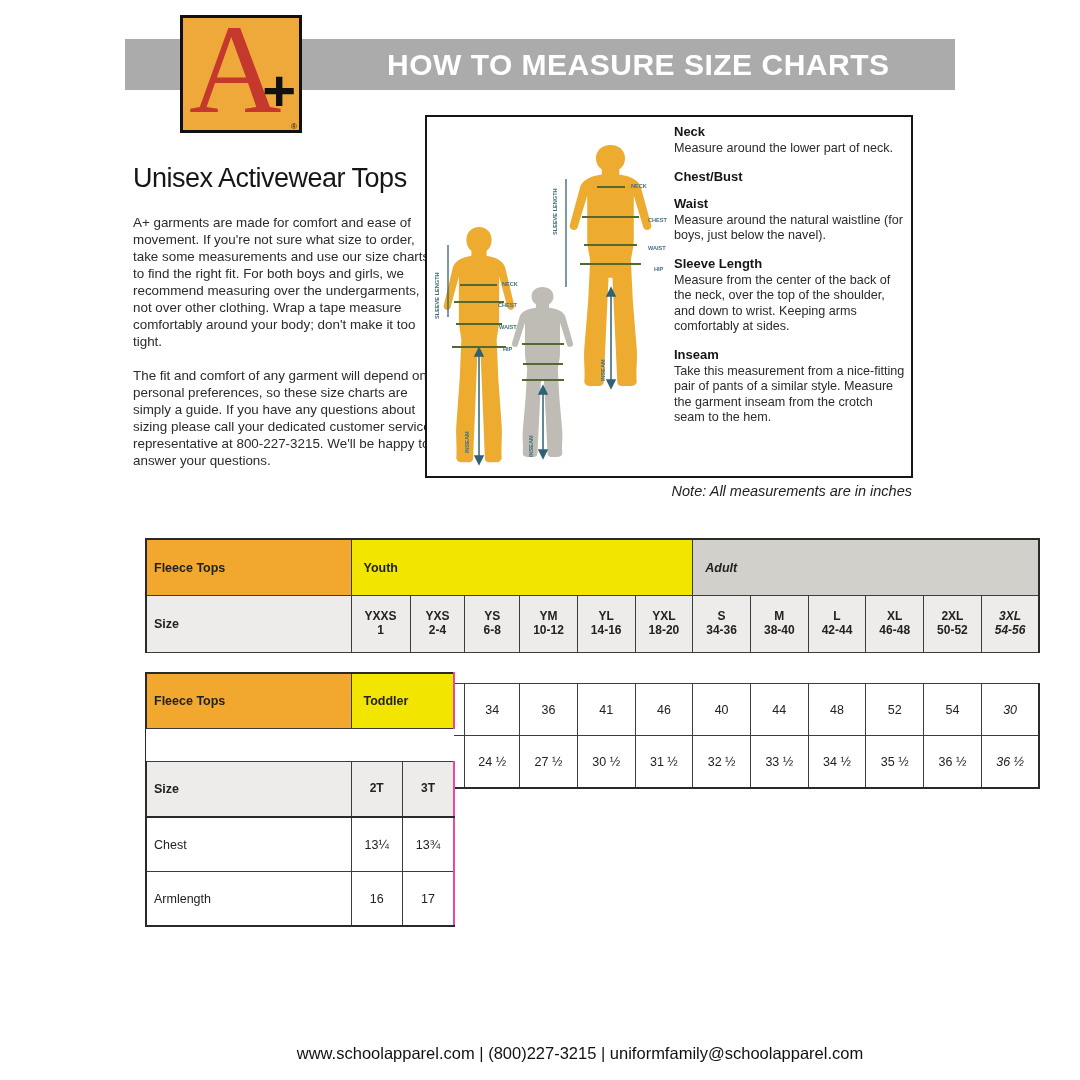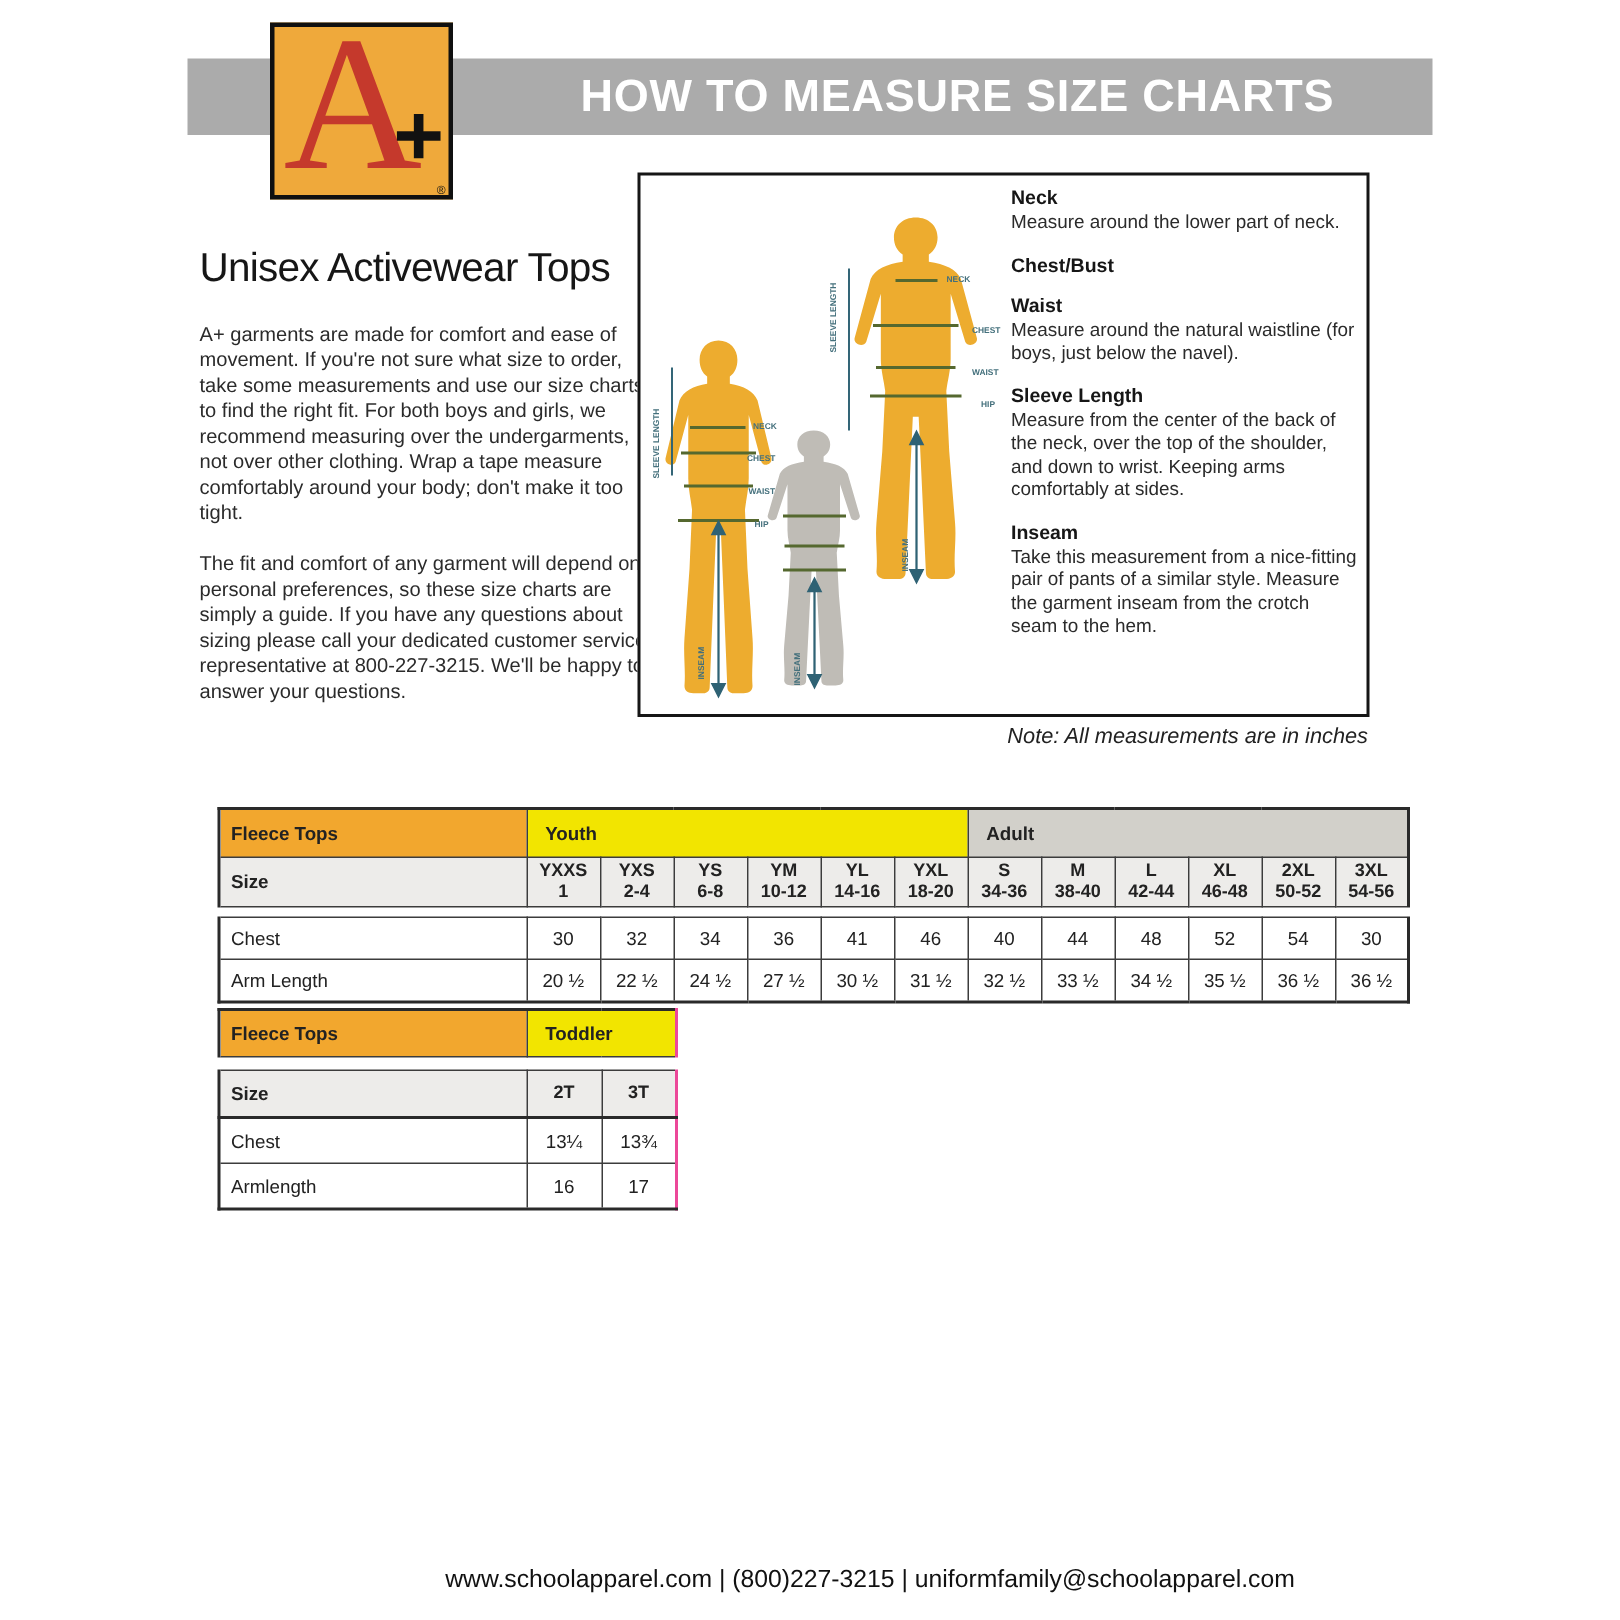--- a/index.html
+++ b/index.html
@@ -31,32 +31,32 @@
   .m-title{font-size:13px;font-weight:bold;color:#161616;margin-bottom:2px;}
   .m-desc{font-size:12.6px;line-height:15.5px;color:#2b2b2b;}
 
   .note{position:absolute;top:483px;left:518px;width:394px;text-align:right;
         font-style:italic;font-size:14.5px;color:#222;}
 
   
   table{border-collapse:collapse;table-layout:fixed;font-size:12.5px;color:#222;}
   .t1{position:absolute;left:145px;top:538px;}
   .t2{position:absolute;left:145px;top:672px;}
-  td,th{border:1px solid #3c3c3c;padding:1px;text-align:center;font-weight:normal;overflow:hidden;white-space:nowrap;}
+  td,th{border:1px solid #3c3c3c;padding:13px;text-align:center;font-weight:normal;overflow:hidden;white-space:nowrap;}
   tr.spacer td{border:none;height:4px;background:#fff;}
   .hrow td{height:29px;font-weight:bold;}
   .cell-product{background:#F2A72E;text-align:left !important;padding-left:7px !important;}
   .cell-youth{background:#F2E500;text-align:left !important;padding-left:12px !important;margin-left:19px;}
   .cell-adult{background:#D2D0CA;text-align:left !important;padding-left:12px !important;}
   .srow td{background:#EDECEA;height:30px;font-weight:bold;font-size:12px;line-height:1.15;}
   .srow td.lbl{text-align:left;padding-left:7px;font-size:12.5px;}
   .drow td{height:25px;background:#fff;}
   .drow td.lbl{text-align:left;padding-left:7px;}
   .t1 tr td:first-child{border-left:2px solid #2a2a2a;}
-  .t1 tr td:last-child{border-right:2px solid #2a2a2a;}
+  .t1 tr td:last-child{border-right:2px solid #2a2a2a;font-style:italic;}
   .t1 tr.hrow td{border-top:2px solid #2a2a2a;}
   .t1 tr.last td{border-bottom:2px solid #2a2a2a;}
   .t1 tr.spacer td{border-left:none;border-right:none;}
   .t2 tr td:first-child{border-left:2px solid #2a2a2a;}
   .t2 tr td:last-child{border-right:2px solid #ec4899;}
   .t2 tr.hrow td{border-top:2px solid #2a2a2a;height:28px;}
   .t2 tr.srow td{height:28px;border-bottom:2px solid #2a2a2a;}
   .t2 tr.drow td{height:27px;}
   .t2 tr.last td{border-bottom:2px solid #2a2a2a;}
   .t2 tr.spacer td{border-left:none;border-right:none;height:6px;}

